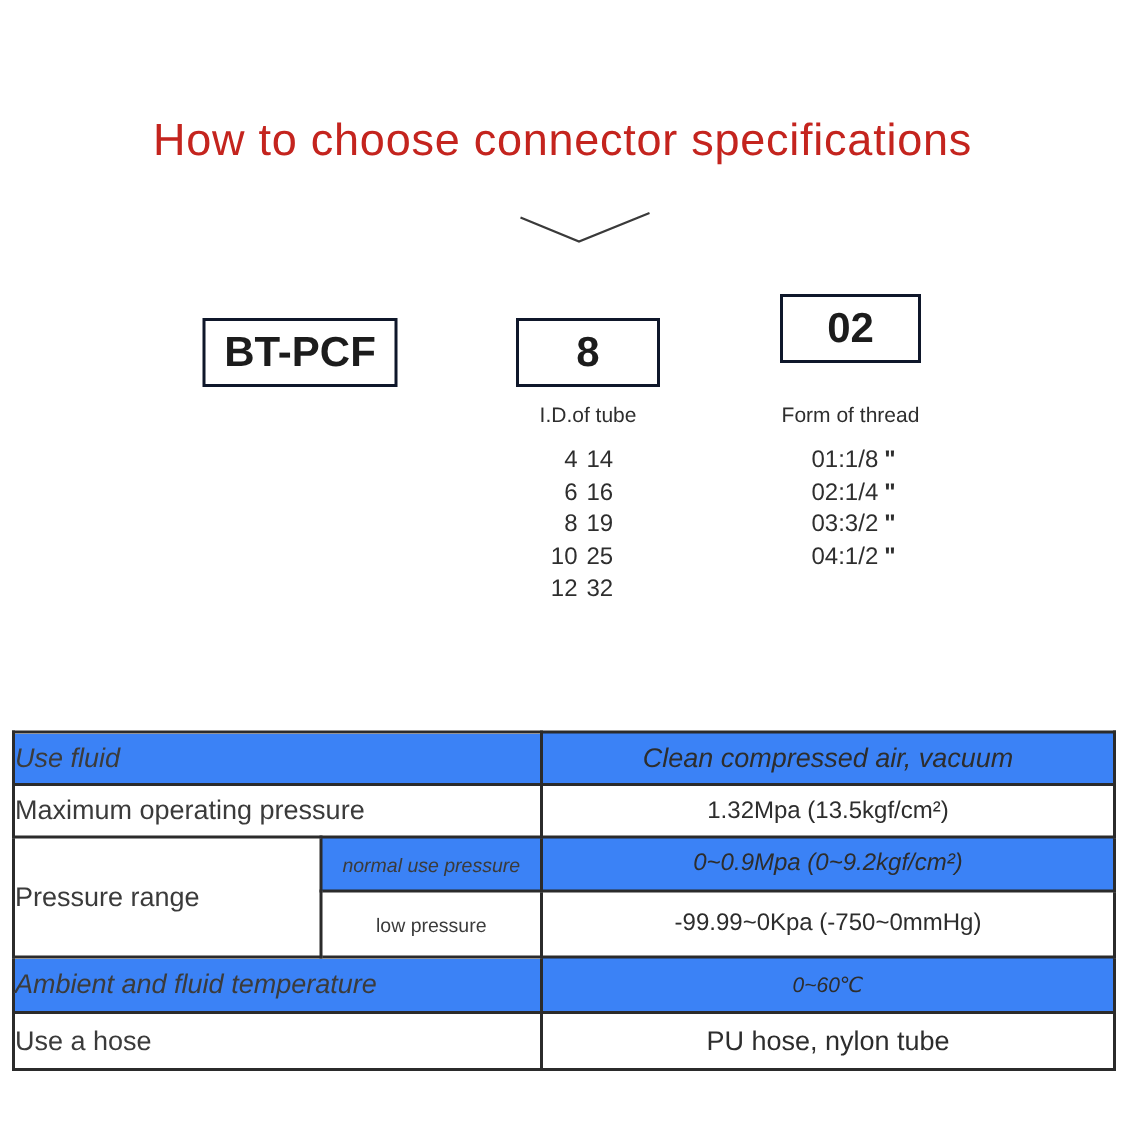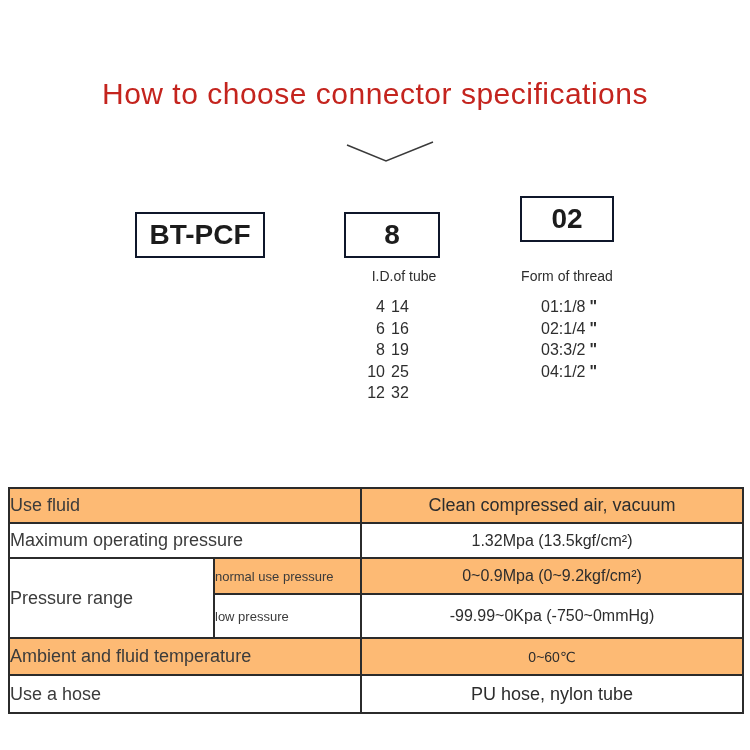--- a/index.html
+++ b/index.html
@@ -24,43 +24,43 @@
     font-weight:bold; font-size:28px; color:#1c1c1c; box-sizing:border-box;
   }
   .box-model  { left:135px; top:212px; width:130px; }
   .box-id     { left:344px; top:212px; width:96px;  }
   .box-thread { left:520px; top:196px; width:94px;  }
 
   .col-heading {
     position:absolute; top:268px; font-size:14px; color:#2e2e2e;
     text-align:center; width:120px;
   }
-  .tube-heading   { left:344px; }
+  .tube-heading   { left:332px; }
   .thread-heading { left:507px; }
 
   .tube-list { position:absolute; left:355px; top:296px; font-size:16px; color:#2e2e2e; }
   .tube-row  { height:21.5px; line-height:21.5px; display:flex; }
   .tube-row .c1 { width:30px; text-align:right; }
   .tube-row .c2 { width:34px; margin-left:6px; text-align:left; }
 
   .thread-list { position:absolute; left:541px; top:296px; font-size:16px; color:#2e2e2e; }
   .thread-item { height:21.5px; line-height:21.5px; }
   .thread-item .inch { font-weight:bold; margin-left:4px; }
 
   .spec-table {
     position:absolute; left:8px; top:487px;
     border-collapse:collapse; table-layout:fixed; width:734px;
   }
   .spec-table td { border:2px solid #2b2b2b; padding:0; }
-  .band { background:#fdba74; }
+  .band { background:#3b82f6;font-style:italic; }
   .label-cell {
     padding-left:26px; font-size:18px; color:#3b3b3b; text-align:left;
     background-clip:padding-box;
   }
-  .sub-cell { text-align:left; font-size:13px; color:#3b3b3b; }
+  .sub-cell { text-align:center; font-size:13px; color:#3b3b3b; }
   .value-cell { text-align:center; color:#2d2d2d; }
   .v-lg { font-size:18px; }
   .v-md { font-size:16px; }
   .v-sm { font-size:14px; }
 </style>
 </head>
 <body>
 
 <div class="page">
 

